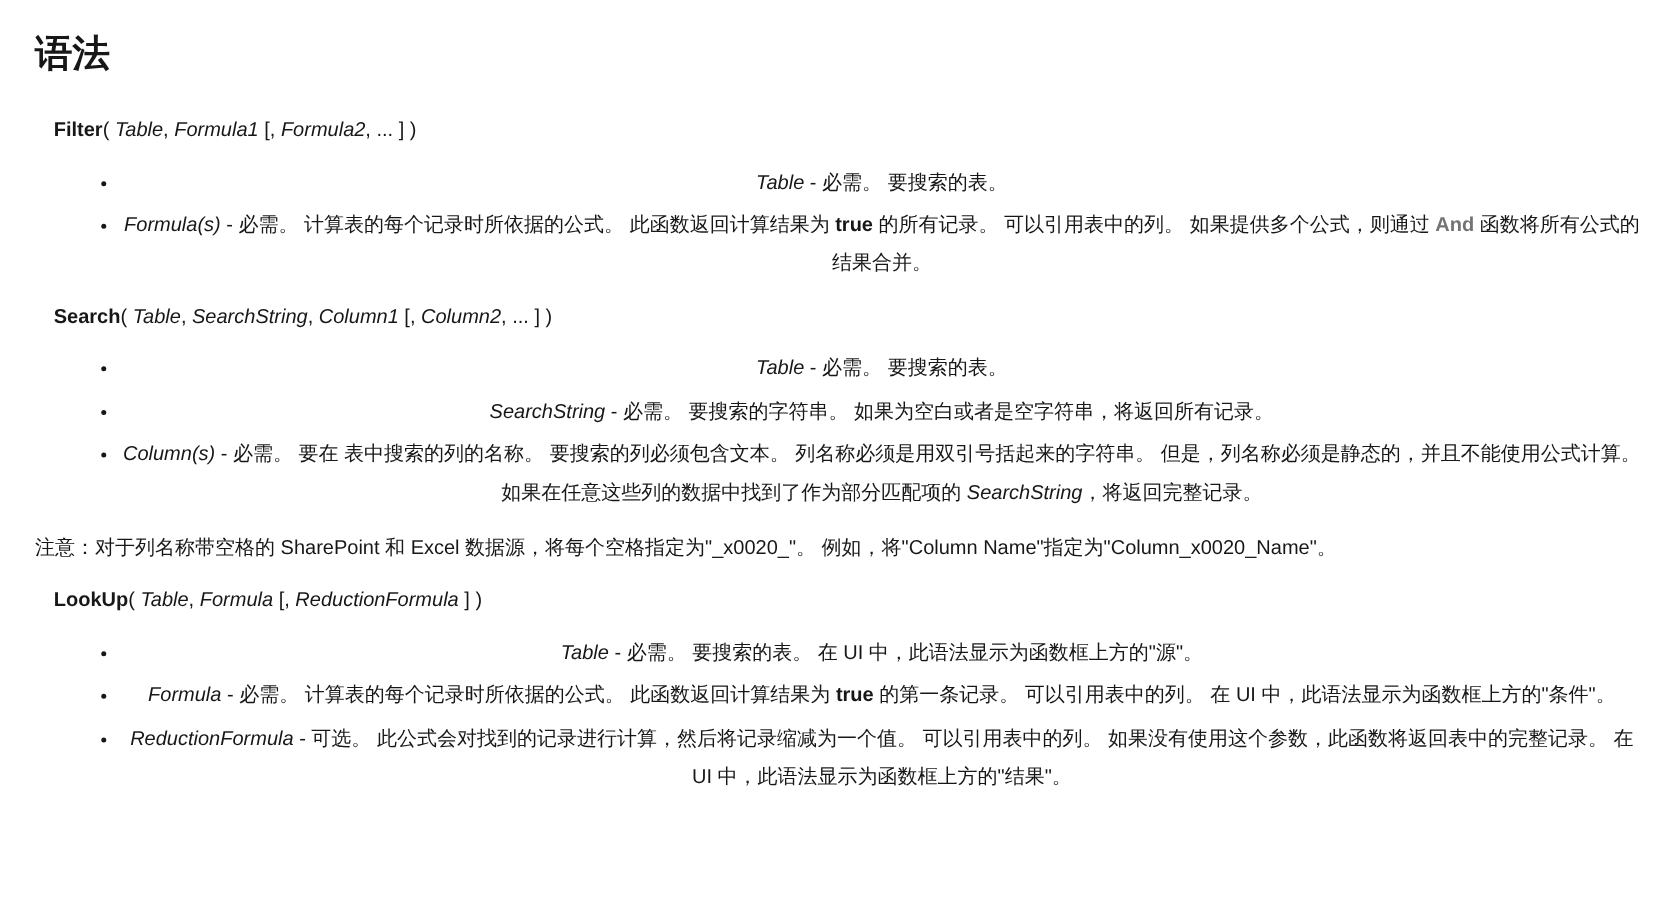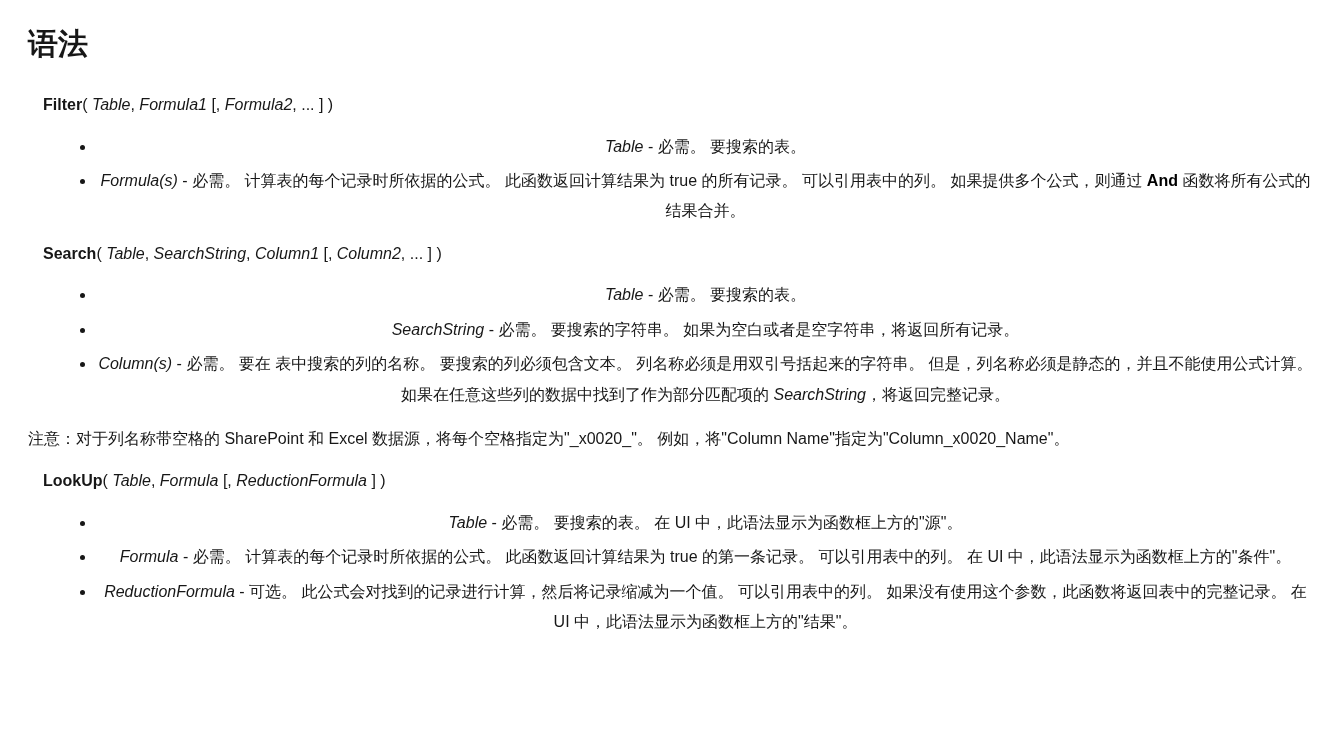--- a/index.html
+++ b/index.html
@@ -40,24 +40,24 @@
     }
     ul.param-list li {
       margin: 4px 0;
       line-height: 1.9;
       text-align: center;
     }
     .param-name {
       font-style: italic;
     }
     .bold {
-      font-weight: 400;
+      font-weight: 700;
     }
     a.inline-link {
-      color: #000000;
+      color: #737373;
       font-weight: 700;
       text-decoration: none;
     }
     .note-line {
       margin: 14px 0;
       line-height: 1.9;
     }
   </style>
 </head>
 <body>

